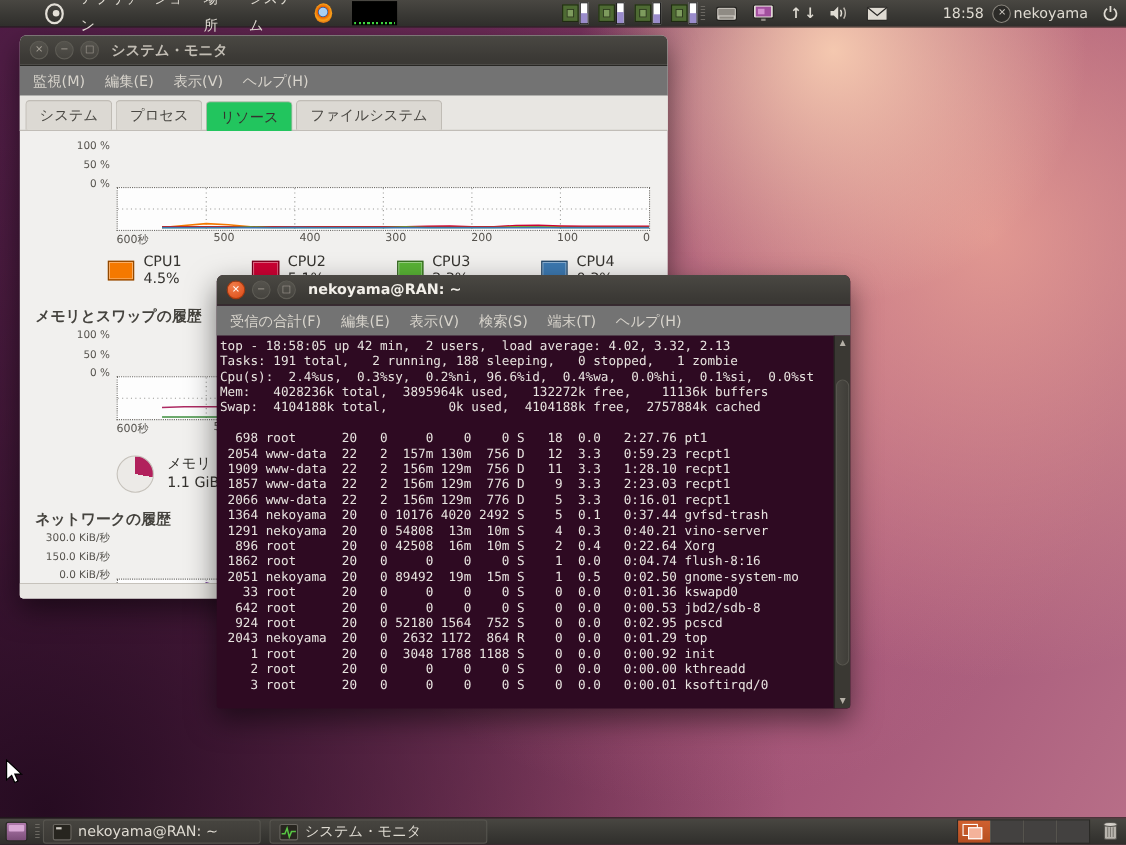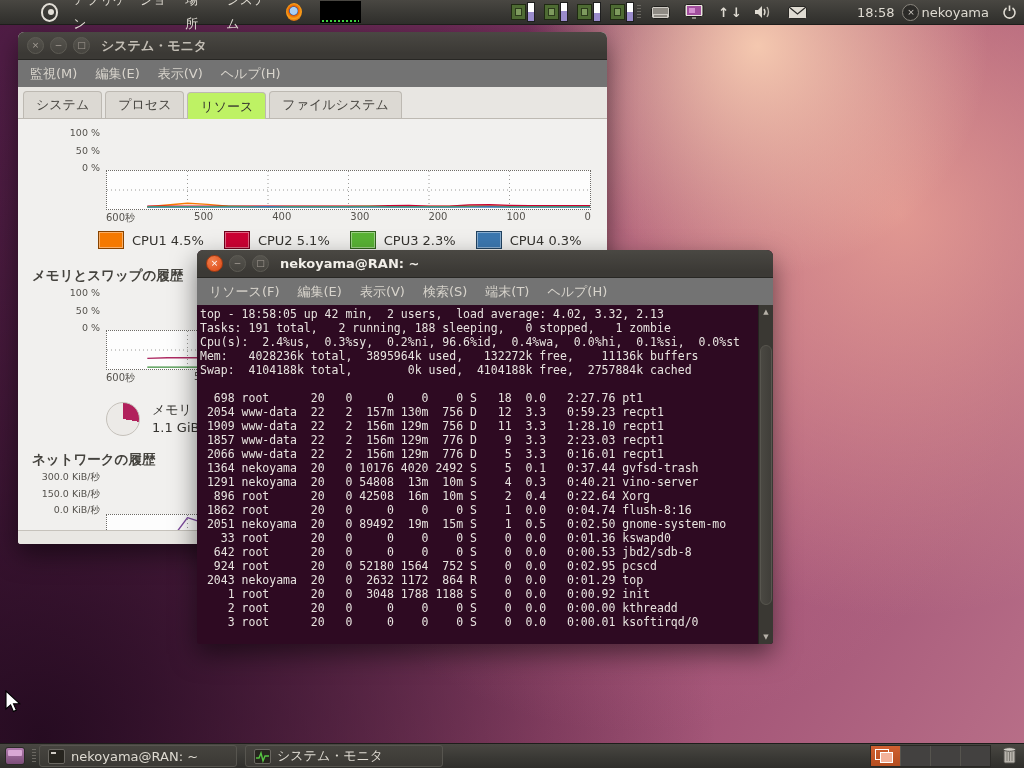--- a/index.html
+++ b/index.html
@@ -49,31 +49,31 @@
   .wbtn.dim{background:linear-gradient(#55534D,#45433E);border:1px solid #5E5C55;color:#A59F96;}
   .wbtn.close-hot{background:radial-gradient(circle at 35% 30%,#F27F4C,#DB4814);border:1px solid #A63A10;color:#FFF;}
   .wtitle{font-weight:bold;font-size:13px;margin-left:5px;}
   .menubar{height:27px;background:#737373;display:flex;align-items:center;color:#D8D4CC;font-size:13px;padding-left:3px;}
   .menubar span{padding:0 9px;}
   
   #sysmon{left:18px;top:32px;width:589px;height:512px;background:#F1F0EE;z-index:2;display:flex;flex-direction:column;}
   .tabs{display:flex;background:#E8E6E2;padding:4px 5px 0;border-bottom:1px solid #BDB9B2;}
   .tab{padding:4px 12px 3px;font-size:13px;color:#4A4843;background:#DCD9D3;border:1px solid #BDB9B2;
     border-bottom:none;border-radius:4px 4px 0 0;margin-right:3px;}
-  .tab.active{background:#bef264;color:#35332F;position:relative;top:1px;padding-top:5px;}
+  .tab.active{background:#22c55e;color:#35332F;position:relative;top:1px;padding-top:5px;}
   .sm-content{flex:1;padding:12px 16px 0 14px;overflow:hidden;}
   .sec-title{font-weight:bold;font-size:13.5px;color:#45433E;margin-bottom:6px;}
   .chart-row{display:flex;}
   .y-ticks{width:68px;display:flex;flex-direction:column;justify-content:space-between;align-items:flex-end;
     font-size:9.5px;color:#55524D;padding-right:6px;height:46px;margin-top:-4px;}
   .chart-area{flex:1;margin-top:39px;}
   .chart-box{height:38px;border:1px dotted #6E6B66;background:#FDFDFD;position:relative;}
   .chart-box svg{position:absolute;inset:0;width:100%;height:100%;}
   .x-ticks{display:flex;justify-content:space-between;font-size:10px;color:#55524D;height:14px;padding-top:1px;}
-  .cpu-legend{display:flex;gap:20px;margin:6px 0 18px 66px;align-items:center;}
+  .cpu-legend{display:flex;gap:32px;margin:6px 0 18px 66px;align-items:center;}
   .cpu-legend .item{display:flex;align-items:center;gap:8px;font-size:13px;color:#35332F;}
   .swatch{width:24px;height:16px;border:1px solid rgba(0,0,0,.45);box-shadow:inset 0 0 0 1px rgba(255,255,255,.4);}
   .mem-legend{display:flex;align-items:center;gap:12px;margin:8px 0 6px 74px;height:52px;}
   .pie{width:32px;height:32px;border-radius:50%;border:1px solid #C5C1BA;
     background:conic-gradient(#B1215C 0 100deg,#ECEAE7 100deg 360deg);}
   .mem-text{font-size:13px;color:#35332F;line-height:18px;}
   .net-legend{display:flex;align-items:center;gap:12px;margin:6px 0 0 74px;}
   .net-text{font-size:13px;color:#35332F;line-height:20px;}
   .statusbar{margin-top:auto;height:13px;background:#E9E7E3;border-top:1px solid #C6C2BB;border-radius:0 0 3px 3px;}
   
@@ -361,21 +361,21 @@
 </div>
 
 <div class="window" id="terminal">
   <div class="titlebar">
     <span class="wbtn close-hot">×</span>
     <span class="wbtn dim">−</span>
     <span class="wbtn dim">□</span>
     <span class="wtitle">nekoyama@RAN: ~</span>
   </div>
   <div class="menubar">
-    <span>リソース(F)</span>
+    <span>受信の合計(F)</span>
     <span>編集(E)</span>
     <span>表示(V)</span>
     <span>検索(S)</span>
     <span>端末(T)</span>
     <span>ヘルプ(H)</span>
   </div>
   <div class="term-body">
     <div class="term-col">
       <pre>top - 18:58:05 up 42 min,  2 users,  load average: 4.02, 3.32, 2.13
 Tasks: 191 total,   2 running, 188 sleeping,   0 stopped,   1 zombie

